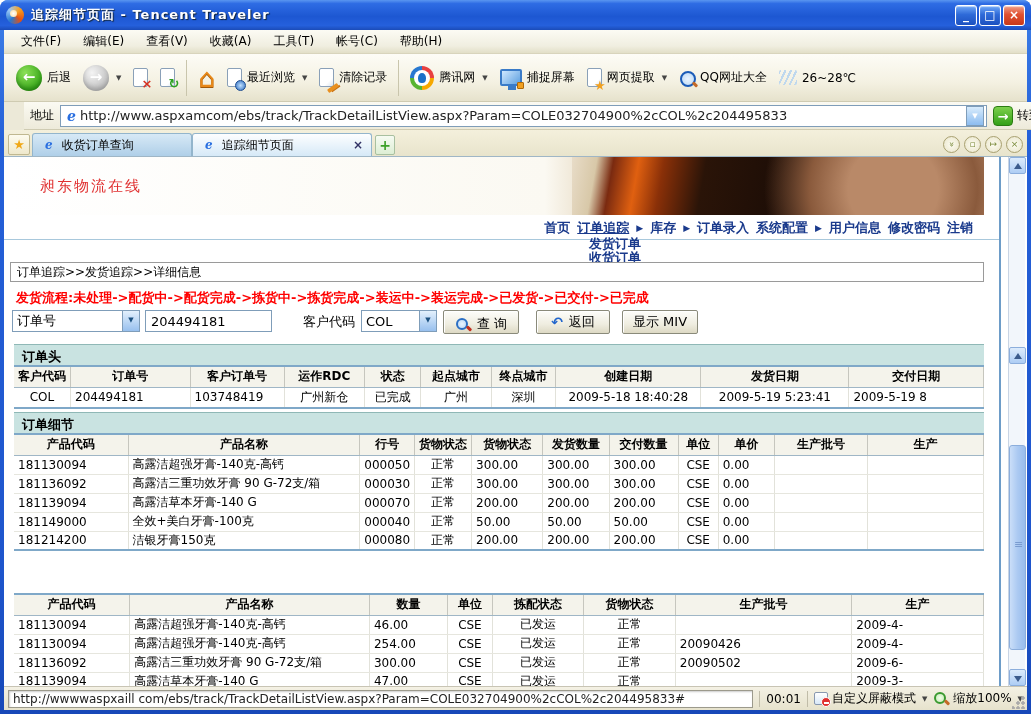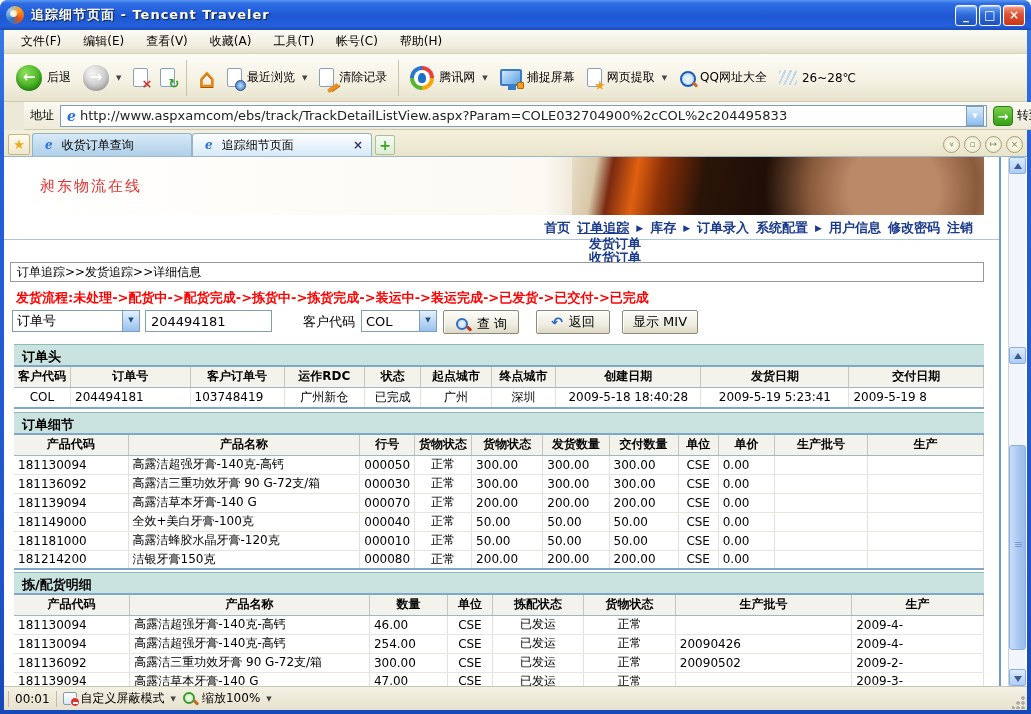--- a/index.html
+++ b/index.html
@@ -442,50 +442,36 @@
                   <td class="a-center">正常</td>
                   <td class="a-right">50.00</td>
                   <td class="a-right">50.00</td>
                   <td class="a-right">50.00</td>
                   <td class="a-center">CSE</td>
                   <td class="a-right">0.00</td>
                   <td class="a-left"></td>
                   <td class="a-left"></td>
                 </tr>
                 <tr>
-                  <td class="a-left">181181000</td>
-                  <td class="a-left">高露洁蜂胶水晶牙膏-120克</td>
-                  <td class="a-center">000010</td>
-                  <td class="a-center">正常</td>
-                  <td class="a-right">50.00</td>
-                  <td class="a-right">50.00</td>
-                  <td class="a-right">50.00</td>
-                  <td class="a-center">CSE</td>
-                  <td class="a-right">0.00</td>
-                  <td class="a-left"></td>
-                  <td class="a-left"></td>
-                </tr>
-                <tr>
                   <td class="a-left">181214200</td>
                   <td class="a-left">洁银牙膏150克</td>
                   <td class="a-center">000080</td>
                   <td class="a-center">正常</td>
                   <td class="a-right">200.00</td>
                   <td class="a-right">200.00</td>
                   <td class="a-right">200.00</td>
                   <td class="a-center">CSE</td>
                   <td class="a-right">0.00</td>
                   <td class="a-left"></td>
                   <td class="a-left"></td>
                 </tr>
               </tbody>
             </table>
           </div>
 
-        <div class="strip s3strip">拣/配货明细</div>
         <div class="gridwrap s3grid g-small">
             <table class="grid">
               <colgroup>
                 <col style="width: 125px;">
                 <col style="width: 250px;">
                 <col style="width: 85px;">
                 <col style="width: 47px;">
                 <col style="width: 100px;">
                 <col style="width: 100px;">
                 <col style="width: 202px;">
@@ -525,21 +511,21 @@
                   <td class="a-left">2009-4-</td>
                 </tr>
                 <tr>
                   <td class="a-left">181136092</td>
                   <td class="a-left">高露洁三重功效牙膏 90 G-72支/箱</td>
                   <td class="a-right">300.00</td>
                   <td class="a-center">CSE</td>
                   <td class="a-center">已发运</td>
                   <td class="a-center">正常</td>
                   <td class="a-left">20090502</td>
-                  <td class="a-left">2009-2-</td>
+                  <td class="a-left">2009-6-</td>
                 </tr>
                 <tr>
                   <td class="a-left">181139094</td>
                   <td class="a-left">高露洁草本牙膏-140 G</td>
                   <td class="a-right">47.00</td>
                   <td class="a-center">CSE</td>
                   <td class="a-center">已发运</td>
                   <td class="a-center">正常</td>
                   <td class="a-left"></td>
                   <td class="a-left">2009-3-</td>
@@ -552,20 +538,21 @@
 
       <div class="vscroll">
         <span class="sarrow up" style="top:0"></span>
         <span class="sarrow up" style="top:190px"></span>
         <span class="sthumb"></span>
         <span class="sarrow down" style="top:512px"></span>
       </div>
     </div>
 
     <div class="statusbar">
+      <span class="surl">http://wwwwaspxaill com/ebs/track/TrackDetailListView.aspx?Param=COLE032704900%2cCOL%2c204495833#</span>
       <span class="ssep"></span>
       <span class="sseg">00:01</span>
       <span class="ssep"></span>
       <span class="sseg">
         <span class="blockico"></span>
         <span>自定义屏蔽模式</span>
         <span class="caret">▼</span>
       </span>
       <span class="sseg">
         <span class="mag grn"></span>

